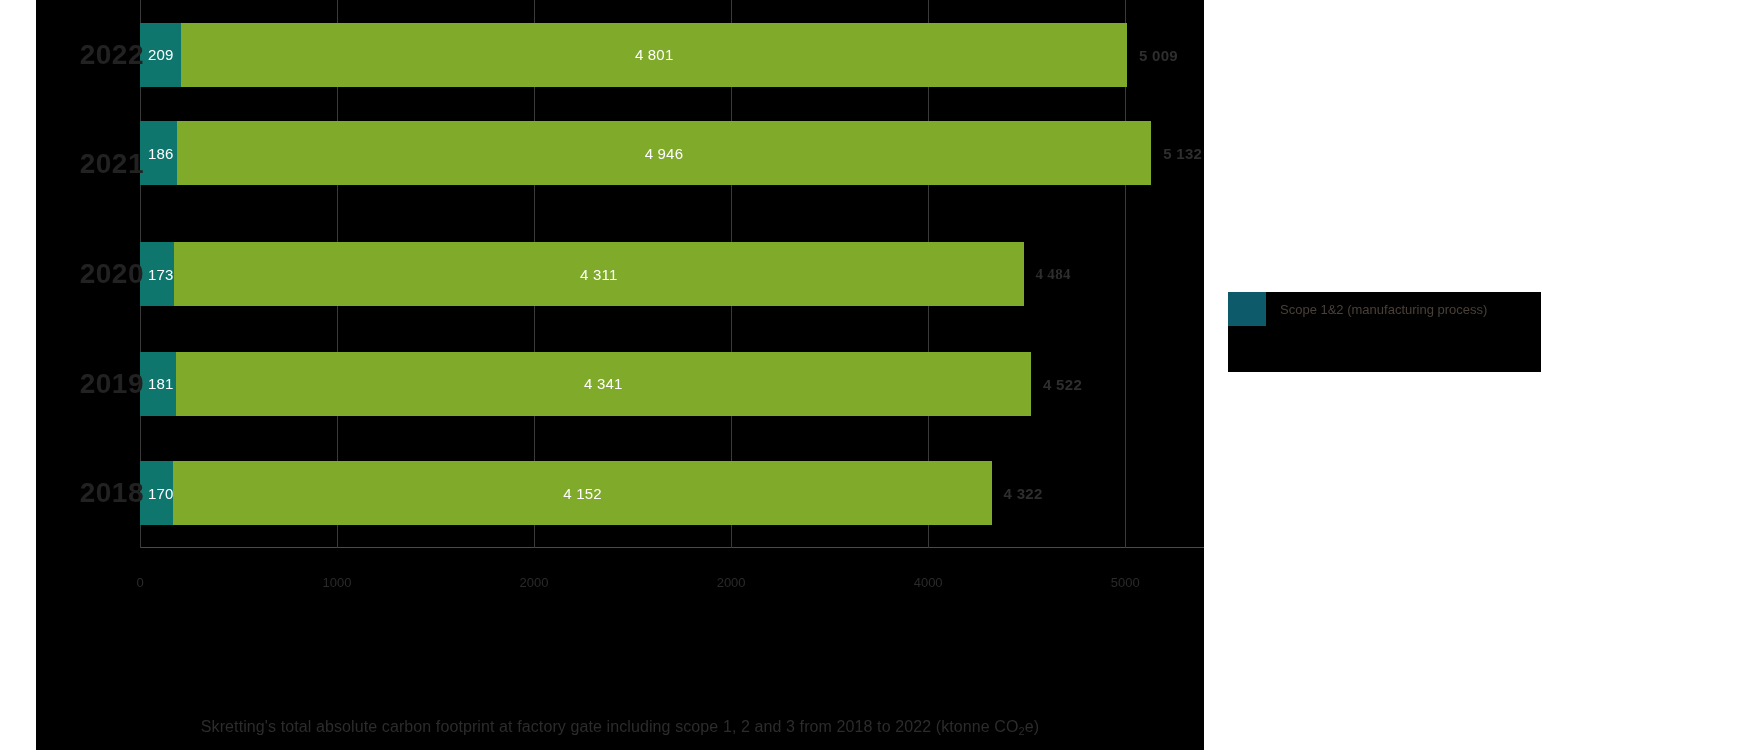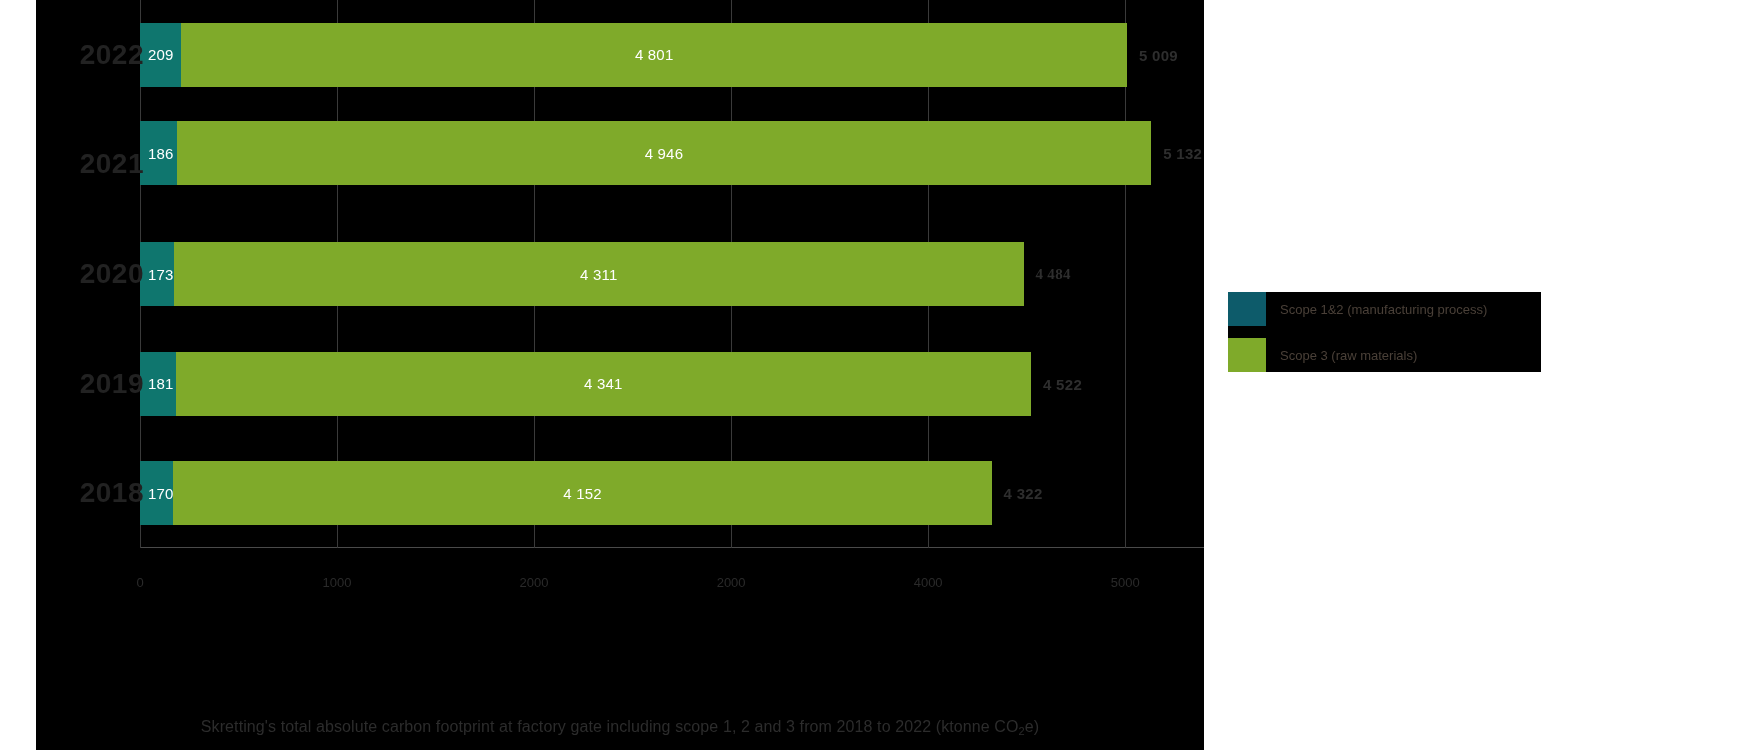--- a/index.html
+++ b/index.html
@@ -169,19 +169,15 @@
     <div class="caption">
       <span>Skretting's total absolute carbon footprint at factory gate including scope 1, 2 and 3 from 2018 to 2022 (ktonne CO</span><sub>2</sub><span>e)</span>
     </div>
   </div>
 
   <div class="legend" id="legend">
       <div class="legend-row" style="top: 0px;">
         <div class="legend-swatch s1"></div>
         <div class="legend-text">Scope 1&amp;2 (manufacturing process)</div>
       </div>
-      <div class="legend-row" style="top: 46px;">
-        <div class="legend-swatch s2"></div>
-        <div class="legend-text">Scope 3 (raw materials)</div>
-      </div>
     </div>
 
 </div>
 
 </body></html>

